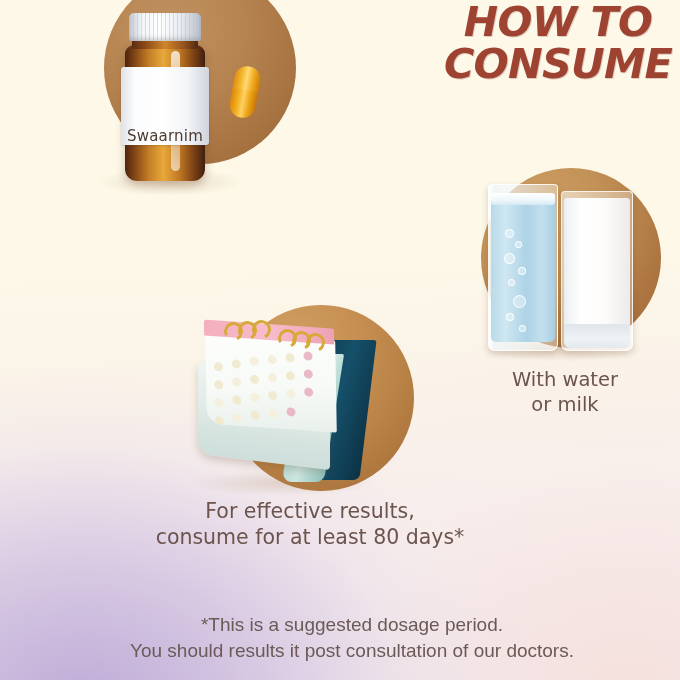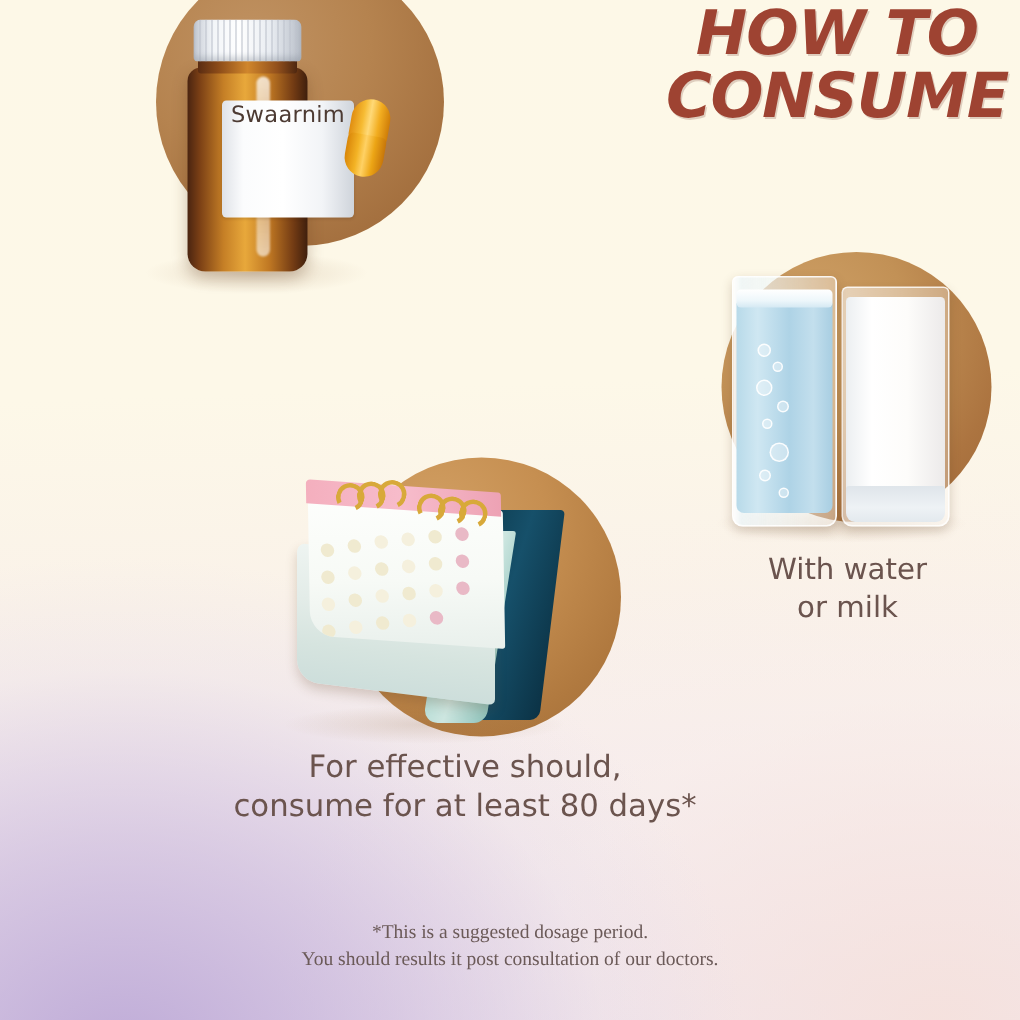--- a/index.html
+++ b/index.html
@@ -105,24 +105,23 @@
   }
   .b-label {
     position: absolute;
     left: 2px;
     top: 54px;
     width: 88px;
     height: 78px;
     border-radius: 3px;
     background: linear-gradient(90deg, #dfe2e7 0%, #fbfcfd 16%, #ffffff 46%, #f2f4f7 76%, #cfd4db 100%);
     display: flex;
-    align-items: flex-start;
+    align-items: flex-end;
     justify-content: center;
     box-shadow: 0 1px 2px rgba(60,40,20,0.18);
-    margin-left: 27px;
   }
   .b-label span {
     font-family: "DejaVu Sans", sans-serif;
     font-size: 15px;
     color: #4d3b33;
     letter-spacing: 0.2px;
   }
   #capsule {
     position: absolute;
     left: 232px;
@@ -333,27 +332,27 @@
     height: 13px;
     border: 3px solid #d8a93a;
     border-bottom-color: transparent;
     border-radius: 50%;
     transform: rotate(18deg);
   }
 
   
   #footer {
     position: absolute;
-    left: 60px;
+    left: 72px;
     top: 612px;
     width: 560px;
     text-align: center;
     color: #6b5a58;
-    font-family: Liberation Serif, serif;
-    font-size: 13px;
+    font-family: Liberation Sans, sans-serif;
+    font-size: 19px;
     line-height: 1.38;
   }
   .soft-shadow {
     position: absolute;
     border-radius: 50%;
     background: radial-gradient(ellipse at center, rgba(150,110,70,0.20) 0%, rgba(150,110,70,0) 70%);
   }
 </style>
 </head>
 <body>
@@ -451,21 +450,21 @@
     <div class="cal-header"></div>
     <div class="spiral" style="left:32px; top:4px;"></div>
     <div class="spiral" style="left:46px; top:3px;"></div>
     <div class="spiral" style="left:60px; top:2px;"></div>
     <div class="spiral" style="left:86px; top:11px;"></div>
     <div class="spiral" style="left:100px; top:13px;"></div>
     <div class="spiral" style="left:114px; top:15px;"></div>
   </div>
 
   <div class="caption" id="cap-cal">
-    <div>For effective should,</div>
+    <div>For effective results,</div>
     <div>consume for at least 80 days*</div>
   </div>
 
   <div id="footer">
     <div>*This is a suggested dosage period.</div>
     <div>You should results it post consultation of our doctors.</div>
   </div>
 
 </div>
 

